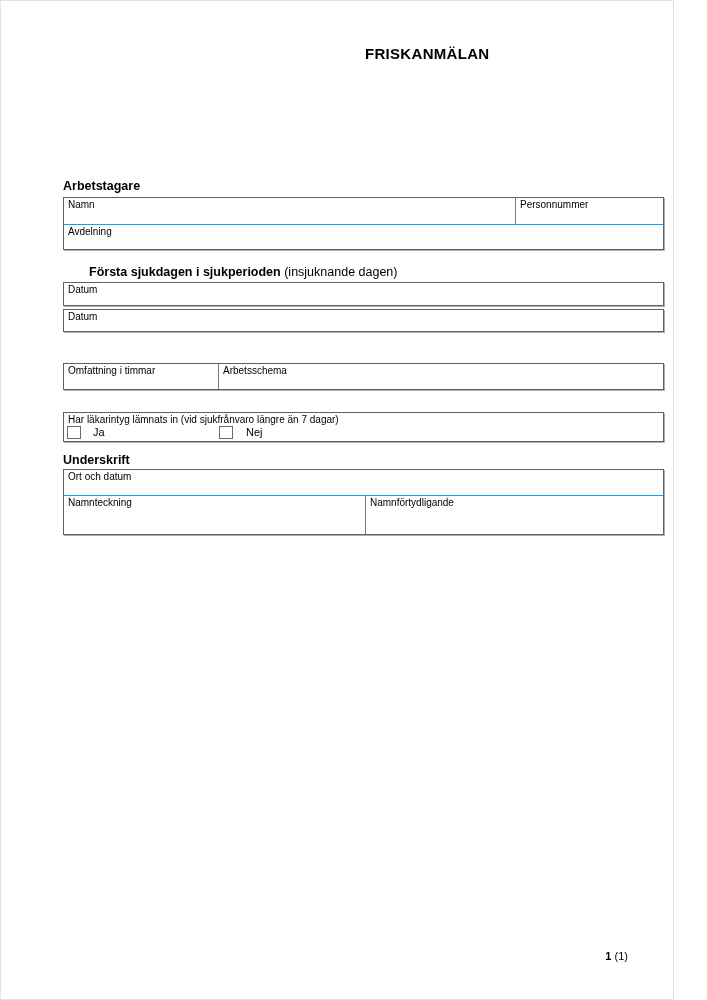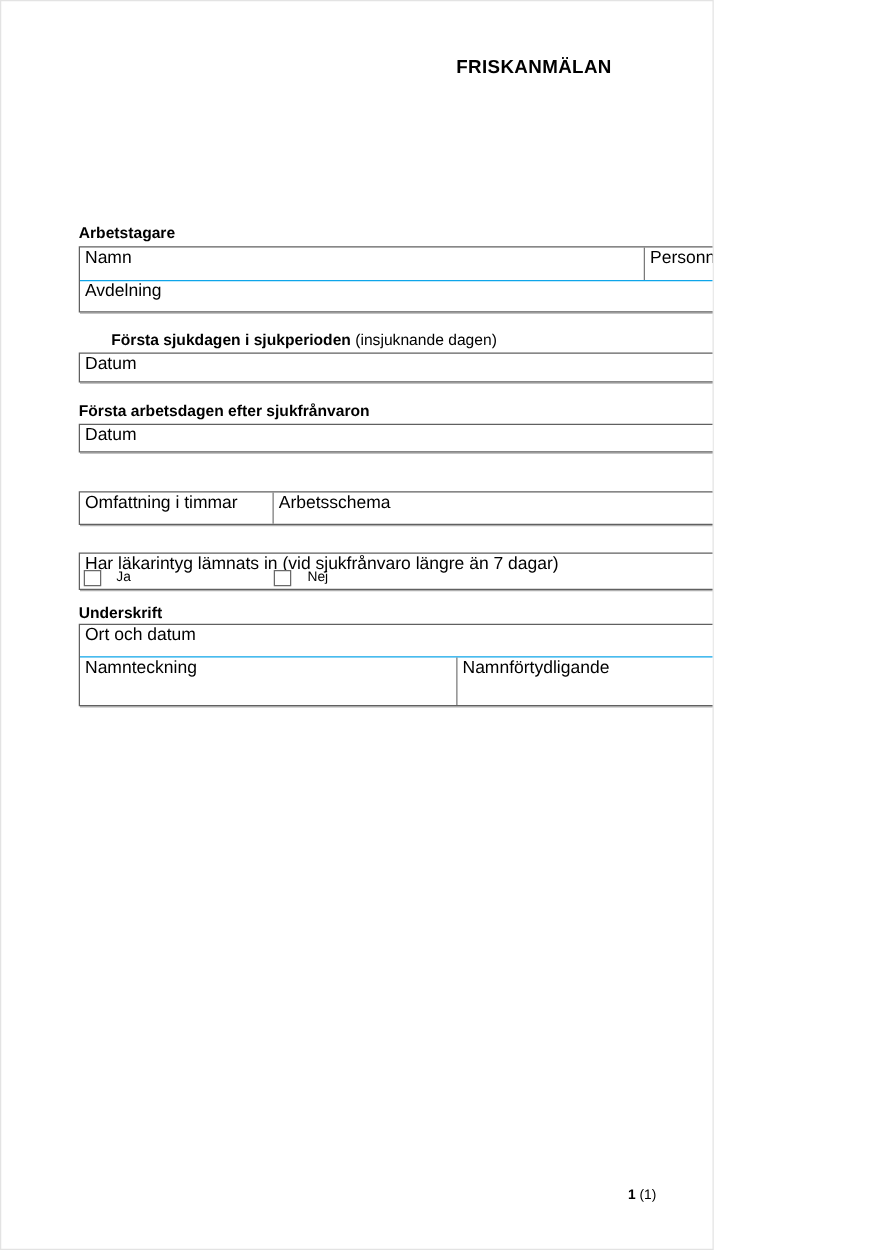--- a/index.html
+++ b/index.html
@@ -1,19 +1,19 @@
 <!DOCTYPE html>
 <html><head>
 <meta charset="utf-8">
 <style>
   * { margin:0; padding:0; box-sizing:border-box; }
   html,body { background:#fff; }
   .page {
     position:relative;
-    width:571px; height:1000px;
+    width:674px; height:1000px;
     background:#ffffff;
     border:1px solid #e3e3e3;
     font-family:"Liberation Sans", sans-serif;
     color:#000;
     overflow:hidden;
   }
   .form-title {
     position:absolute; top:44px; left:364px;
     font-size:15px; font-weight:bold; letter-spacing:0.3px;
     white-space:nowrap;
@@ -30,21 +30,21 @@
     border:1px solid #606060;
     background:#fff;
     box-shadow:1px 1px 0 rgba(110,110,110,0.55);
   }
   .row { display:flex; width:100%; }
   .row + .row { border-top:1px solid #0ea5e9; }
   .cell { position:relative; padding:2px 4px 0 4px; }
   .cell + .cell { border-left:1px solid #7a7a7a; }
   .flabel {
     display:block;
-    font-size:14px; line-height:10px; color:#000;
+    font-size:10px; line-height:10px; color:#000;
     white-space:nowrap;
   }
   
   .m-h1   { margin:0 0 4px 0; }
   .m-box1 { }
   .m-h2   { margin-top:15px;padding-left:26px; }
   .m-box2 { margin-top:3px; }
   .m-h3   { margin-top:16px; }
   .m-box3 { margin-top:3px; }
   .m-box4 { margin-top:31px; }
@@ -116,21 +116,20 @@
     <div class="sec-heading m-h2"><span>Första sjukdagen i sjukperioden</span> <span class="note">(insjuknande dagen)</span></div>
     <div class="box m-box2">
       <div class="row">
         <div class="cell full h22">
           <span class="flabel">Datum</span>
           <span></span>
         </div>
       </div>
     </div>
 
-    <div class="sec-heading m-h3">Första arbetsdagen efter sjukfrånvaron</div>
     <div class="box m-box3">
       <div class="row">
         <div class="cell full h21">
           <span class="flabel">Datum</span>
           <span></span>
         </div>
       </div>
     </div>
 
     <div class="box m-box4">

